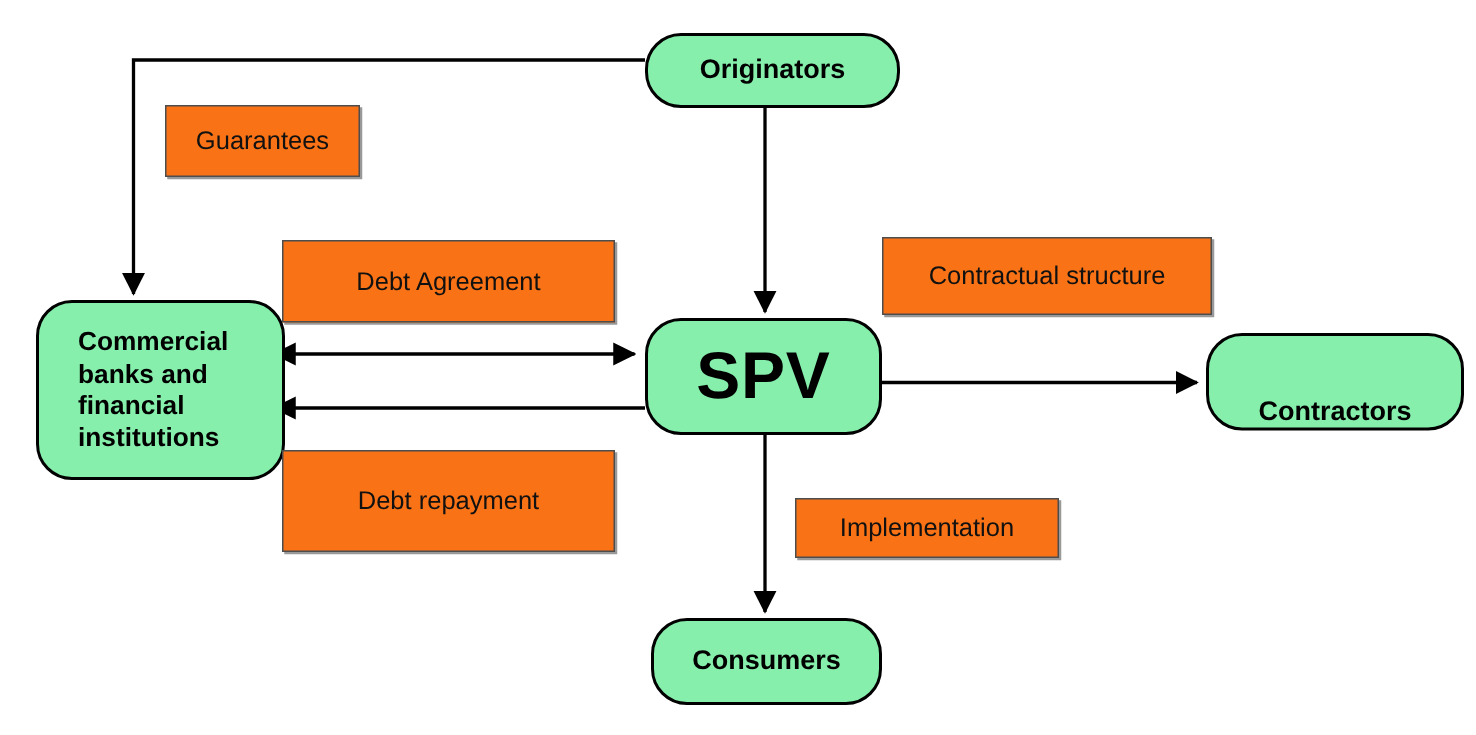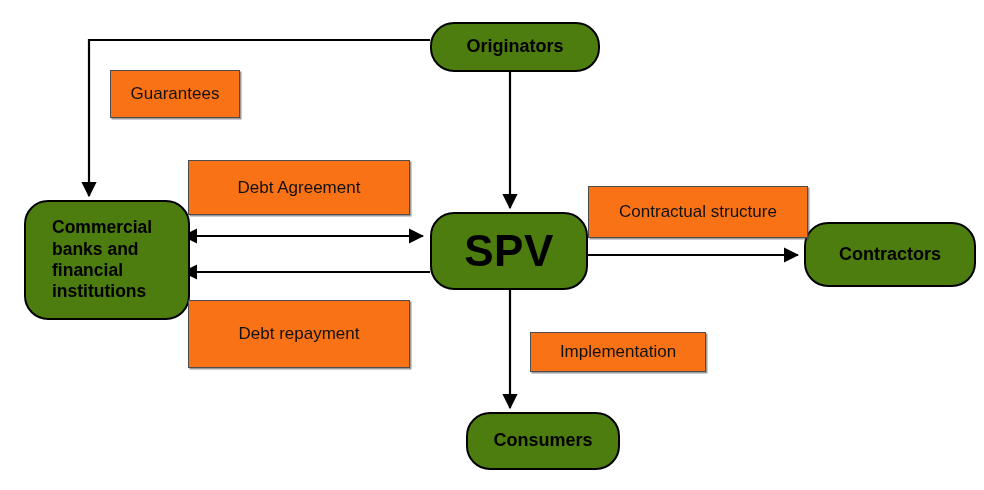--- a/index.html
+++ b/index.html
@@ -25,21 +25,21 @@
     left: 0;
     top: 0;
     width: 984px;
     height: 490px;
     pointer-events: none;
   }
   
   .node {
     position: absolute;
     box-sizing: border-box;
-    background: #4d7c0f;
+    background: #86efac;
     border: 2px solid #000000;
     border-radius: 24px;
     display: flex;
     align-items: center;
     z-index: 3;
   }
   .node .node-label {
     display: block;
     width: 100%;
     font-weight: bold;
@@ -73,26 +73,26 @@
     left: 430px; top: 22px;  width: 170px; height: 50px;
   }
   #node-originators .node-label { font-size: 18px; }
 
   #node-spv {
     left: 430px; top: 212px; width: 158px; height: 78px;
   }
   #node-spv .node-label { font-size: 44px; letter-spacing: 0.5px; }
 
   #node-contractors {
-    left: 804px; top: 222px; width: 172px; height: 65px;
+    left: 804px; top: 222px; width: 172px; height: 65px; align-items: flex-end;
   }
   #node-contractors .node-label { font-size: 18px; }
 
   #node-consumers {
-    left: 434px; top: 412px; width: 154px; height: 58px; margin-left: 32px;
+    left: 434px; top: 412px; width: 154px; height: 58px;
   }
   #node-consumers .node-label { font-size: 18px; }
 
   
   .label-box {
     position: absolute;
     box-sizing: border-box;
     background: #f97316;
     border: 1px solid #4d4d4d;
     box-shadow: 1.5px 1.5px 0 rgba(70,70,70,0.55);
@@ -104,21 +104,21 @@
   .label-box .label-text {
     font-size: 17px;
     color: #111111;
     font-weight: normal;
     text-align: center;
     white-space: nowrap;
   }
 
   #label-guarantees          { left: 110px; top: 70px;  width: 130px; height: 48px; }
   #label-loan-agreement      { left: 188px; top: 160px; width: 222px; height: 55px; }
-  #label-contractual-structure { left: 588px; top: 158px; width: 220px; height: 52px; margin-top: 28px; }
+  #label-contractual-structure { left: 588px; top: 158px; width: 220px; height: 52px; }
   #label-debt-repayment      { left: 188px; top: 300px; width: 222px; height: 68px; }
   #label-implementation      { left: 530px; top: 332px; width: 176px; height: 40px; }
 </style>
 </head>
 <body>
 
 <div id="diagram-root">
 
   <svg id="connector-layer" viewBox="0 0 984 490" width="984" height="490" xmlns="http://www.w3.org/2000/svg">
     <defs>

